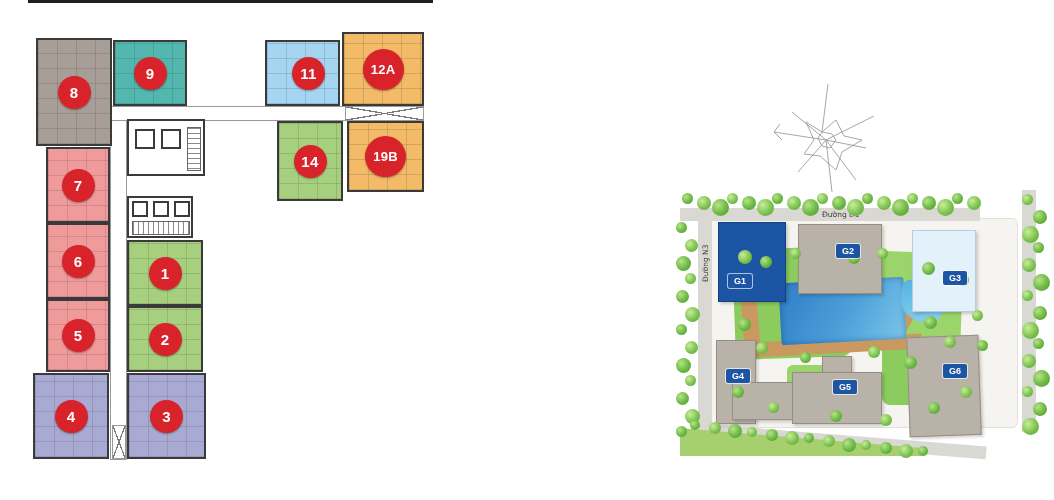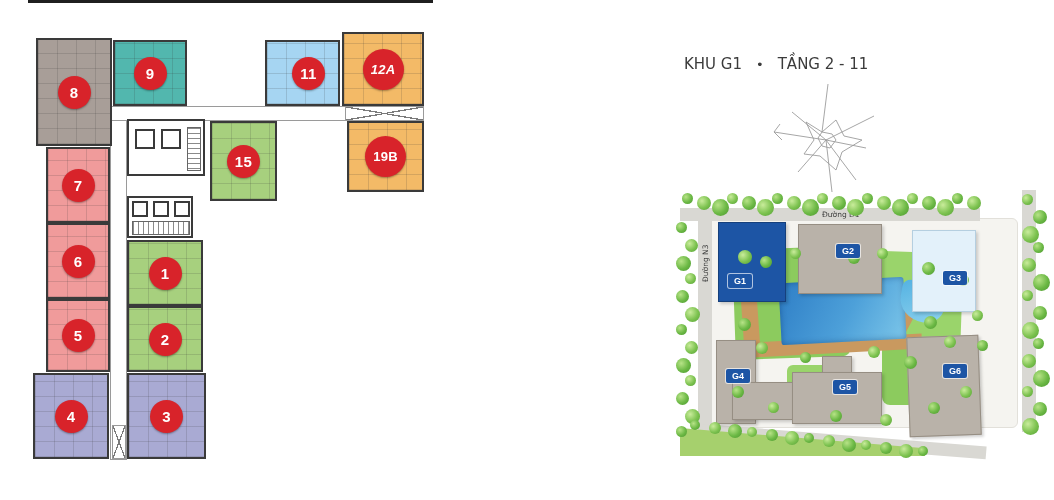--- a/index.html
+++ b/index.html
@@ -92,24 +92,24 @@
     <div class="unit" style="left: 36px; top: 38px; width: 76px; height: 108px; background-color: rgb(168, 158, 152);">
       <span class="badge" style="background-color: rgb(216, 35, 42);">8</span>
       </div>
     <div class="unit" style="left: 113px; top: 40px; width: 74px; height: 66px; background-color: rgb(82, 183, 174);">
       <span class="badge" style="background-color: rgb(216, 35, 42);">9</span>
       </div>
     <div class="unit" style="left: 265px; top: 40px; width: 75px; height: 66px; background-color: rgb(166, 213, 242); padding-left: 12px;">
       <span class="badge" style="background-color: rgb(216, 35, 42);">11</span>
       </div>
     <div class="unit" style="left: 342px; top: 32px; width: 82px; height: 74px; background-color: rgb(243, 186, 103);">
-      <span class="badge wide" style="background-color: rgb(216, 35, 42); font-style: italic;">12A</span>
-      </div>
-    <div class="unit" style="left: 210px; top: 121px; width: 67px; height: 80px; background-color: rgb(167, 208, 126);">
-      <span class="badge" style="background-color: rgb(216, 35, 42);">15</span>
+      <span class="badge wide" style="background-color: rgb(216, 35, 42);">12A</span>
+      </div>
+    <div class="unit" style="left: 277px; top: 121px; width: 66px; height: 80px; background-color: rgb(167, 208, 126);">
+      <span class="badge" style="background-color: rgb(216, 35, 42);">14</span>
       </div>
     <div class="unit" style="left: 347px; top: 121px; width: 77px; height: 71px; background-color: rgb(243, 186, 103);">
       <span class="badge wide" style="background-color: rgb(216, 35, 42);">19B</span>
       </div>
     <div class="unit" style="left: 46px; top: 147px; width: 64px; height: 76px; background-color: rgb(240, 155, 155);">
       <span class="badge" style="background-color: rgb(216, 35, 42);">7</span>
       </div>
     <div class="unit" style="left: 46px; top: 223px; width: 64px; height: 76px; background-color: rgb(240, 155, 155);">
       <span class="badge" style="background-color: rgb(216, 35, 42);">6</span>
       </div>
@@ -123,23 +123,20 @@
       <span class="badge" style="background-color: rgb(216, 35, 42);">2</span>
       </div>
     <div class="unit" style="left: 33px; top: 373px; width: 76px; height: 86px; background-color: rgb(169, 170, 211);">
       <span class="badge" style="background-color: rgb(216, 35, 42);">4</span>
       </div>
     <div class="unit" style="left: 127px; top: 373px; width: 79px; height: 86px; background-color: rgb(169, 170, 211);">
       <span class="badge" style="background-color: rgb(216, 35, 42);">3</span>
       </div>
   </div>
 
-  <div class="subtitle">
-    <span>KHU G1</span><span class="dot">•</span><span>TẦNG 2 - 11</span>
-  </div>
 
   <svg class="compass" width="112" height="112" viewBox="0 0 112 112">
     <g fill="none" stroke="#9c9c9c" stroke-width="0.9">
       <path d="M58 2 L52 50"></path>
       <path d="M56 58 L62 110"></path>
       <path d="M4 50 L56 58 M4 50 L10 42 M4 50 L12 58"></path>
       <path d="M56 58 L104 34"></path>
       <path d="M56 58 L96 66"></path>
       <path d="M56 58 L86 98"></path>
       <path d="M56 58 L28 90"></path>

